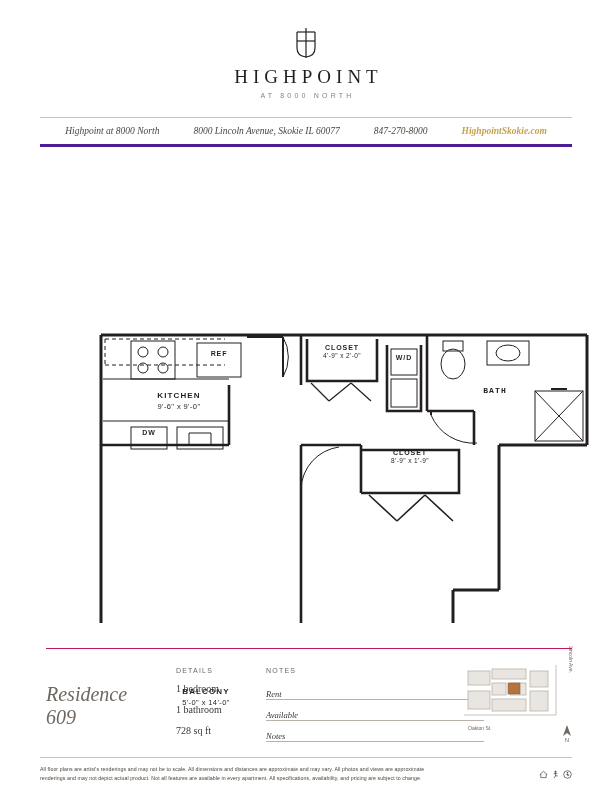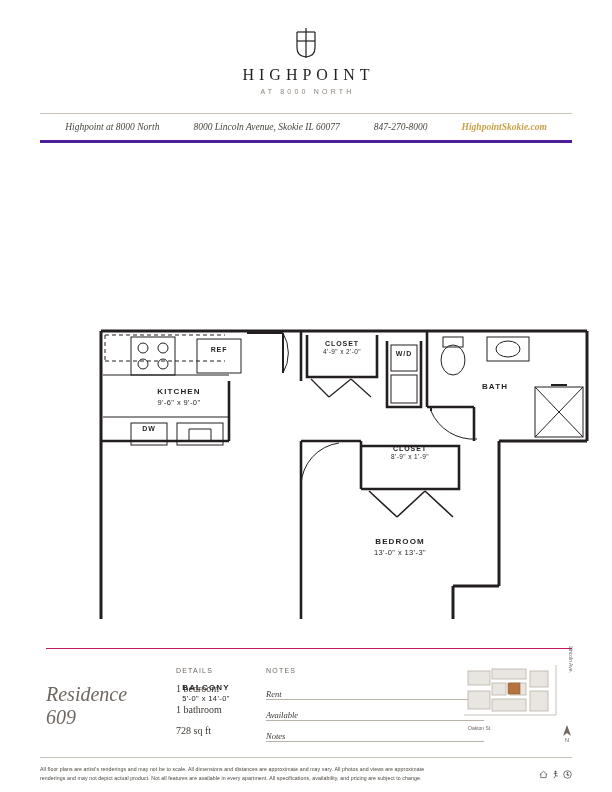--- a/index.html
+++ b/index.html
@@ -21,21 +21,21 @@
   }
   .logo-mark {
     width: 34px;
     height: 34px;
     margin: 0 auto 6px;
     position: relative;
   }
   .logo-mark svg { display: block; }
   .brand-name {
     font-family: "Liberation Serif", serif;
-    font-size: 16px;
+    font-size: 19px;
     letter-spacing: 5px;
     color: #231f20;
     font-weight: normal;
     margin-left: 5px;
   }
   .brand-sub {
     font-family: "Liberation Sans", sans-serif;
     font-size: 7px;
     letter-spacing: 3.2px;
     color: #8a8279;
@@ -355,42 +355,38 @@
 
   <div class="plan-label small" style="left:243px; top:190px; width:120px;">
     <div class="rm">CLOSET</div>
     <div class="dim">4'-9" x 2'-0"</div>
   </div>
 
   <div class="plan-label small" style="left:325px; top:200px; width:80px;">
     <div class="rm">W/D</div>
   </div>
 
-  <div class="plan-label" style="left:408px; top:233px; width:96px;">
+  <div class="plan-label" style="left:408px; top:233px; width:96px;font-family:Liberation Mono, monospace;">
     <div class="rm">BATH</div>
   </div>
 
   <div class="plan-label small" style="left:150px; top:196px; width:60px;">
     <div class="rm">REF</div>
   </div>
 
   <div class="plan-label small" style="left:82px; top:275px; width:56px;">
     <div class="rm">DW</div>
   </div>
 
   <div class="plan-label small" style="left:321px; top:295px; width:100px;">
     <div class="rm">CLOSET</div>
     <div class="dim">8'-9" x 1'-9"</div>
   </div>
 
 
-  <div class="plan-label" style="left:298px; top:388px; width:126px;">
-    <div class="rm">BEDROOM</div>
-    <div class="dim">13'-0" x 13'-3"</div>
-  </div>
 
   <div class="plan-label" style="left:107px; top:534px; width:120px;">
     <div class="rm">BALCONY</div>
     <div class="dim">5'-0" x 14'-0"</div>
   </div>
 </div>
 
 <div class="footer">
   <div class="footer-inner">
 

